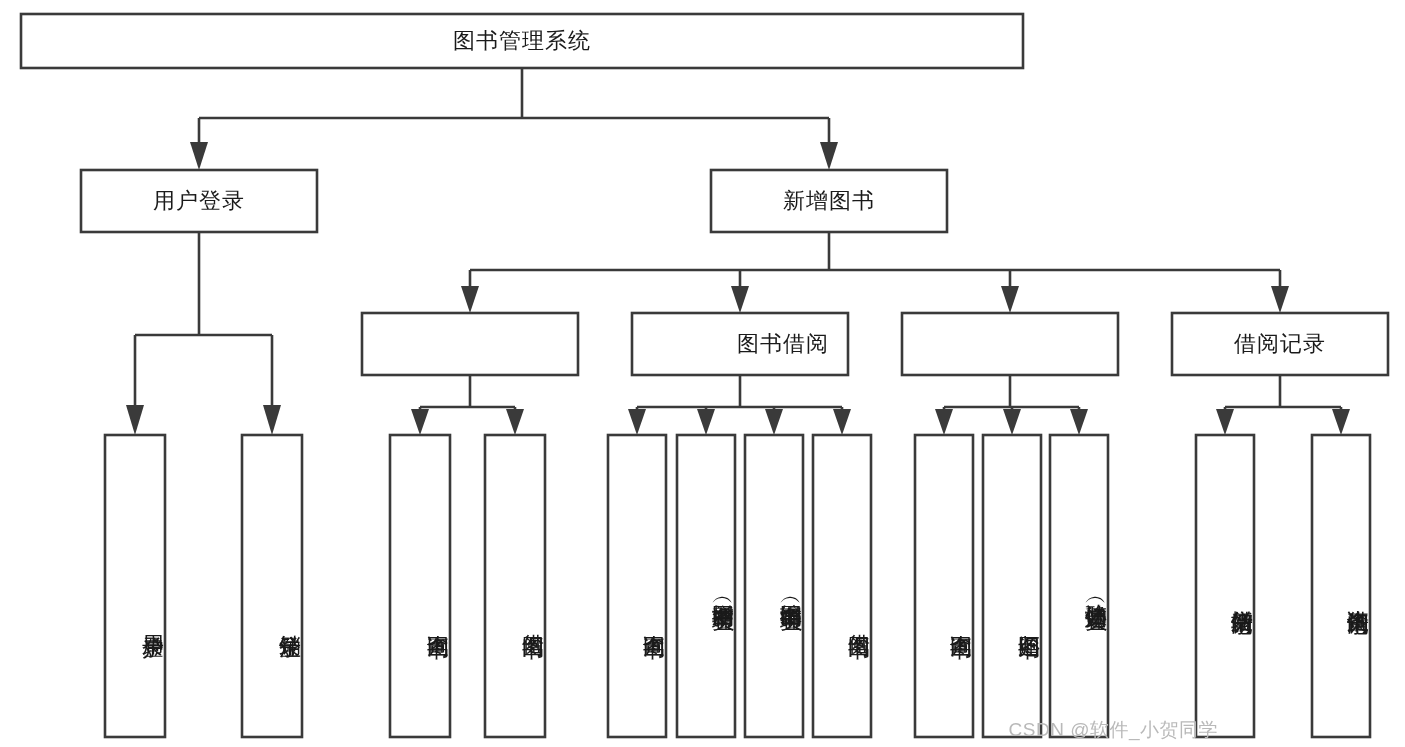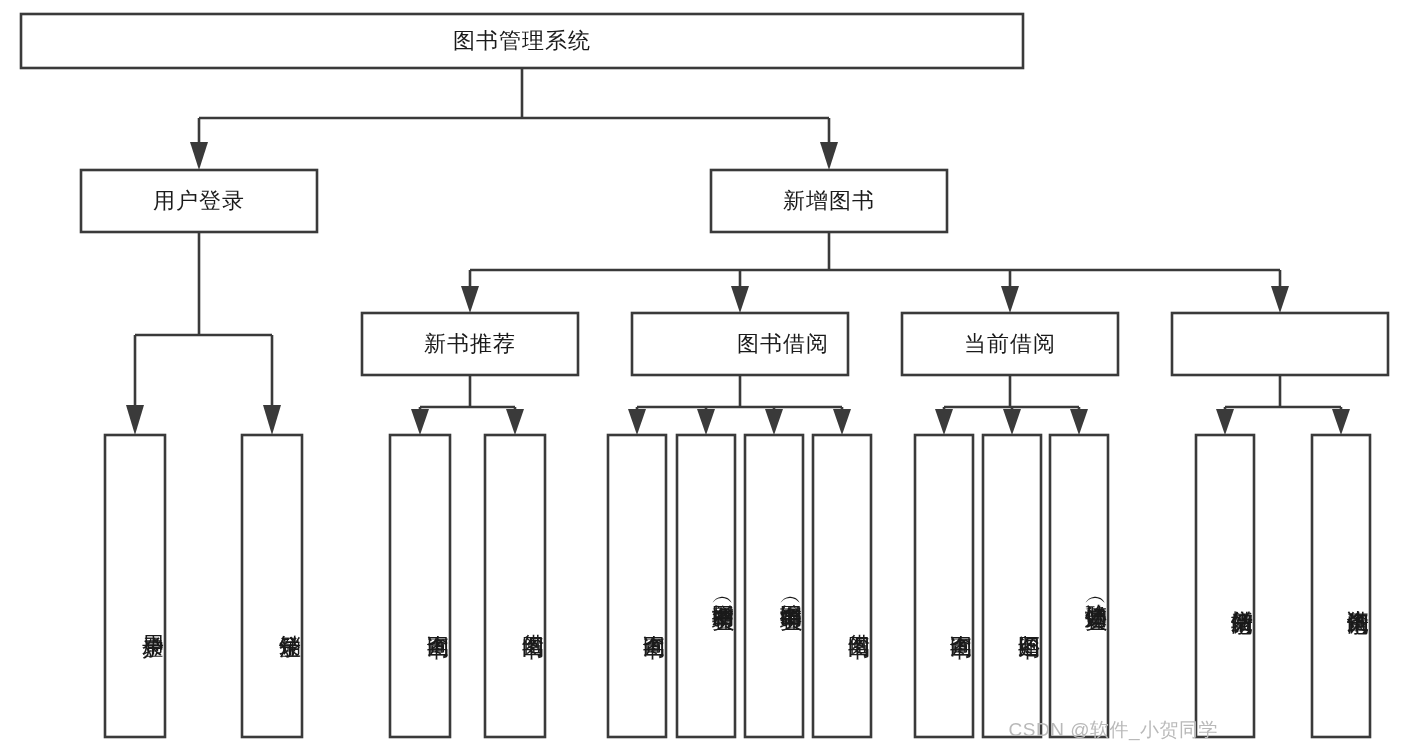--- a/index.html
+++ b/index.html
@@ -189,23 +189,22 @@
       <polygon class="arrow-head" points="1225,435 1216,409 1234,409"></polygon>
       <polygon class="arrow-head" points="1341,435 1332,409 1350,409"></polygon>
     </g>
   </svg>
 
   <div class="hlabel" style="left:21px; top:14px; width:1002px; height:54px;">图书管理系统</div>
 
   <div class="hlabel" style="left:81px; top:170px; width:236px; height:62px;">用户登录</div>
   <div class="hlabel" style="left:711px; top:170px; width:236px; height:62px;">新增图书</div>
 
-  <div class="hlabel" style="left:362px; top:313px; width:216px; height:62px;">新书推荐</div>
   <div class="hlabel" style="left:632px; top:313px; width:216px; height:62px;margin-left:43px;">图书借阅</div>
-  <div class="hlabel" style="left:902px; top:313px; width:216px; height:62px;">当前借阅</div>
+  <div class="hlabel" style="left:1172px; top:313px; width:216px; height:62px;">借阅记录</div>
 
   <div class="vlabel" style="left:105px; top:500px; width:60px; height:237px;">用户登录</div>
   <div class="vlabel" style="left:242px; top:500px; width:60px; height:237px;">注销登录</div>
 
   <div class="vlabel" style="left:390px; top:500px; width:60px; height:237px;">查询图书</div>
   <div class="vlabel" style="left:485px; top:500px; width:60px; height:237px;">借阅图书</div>
 
   <div class="vlabel" style="left:608px; top:500px; width:58px; height:237px;">查询图书</div>
   <div class="vlabel" style="left:677px; top:443px; width:58px; height:294px;">新增图书（管理员）</div>
   <div class="vlabel" style="left:745px; top:443px; width:58px; height:294px;">编辑图书（管理员）</div>

